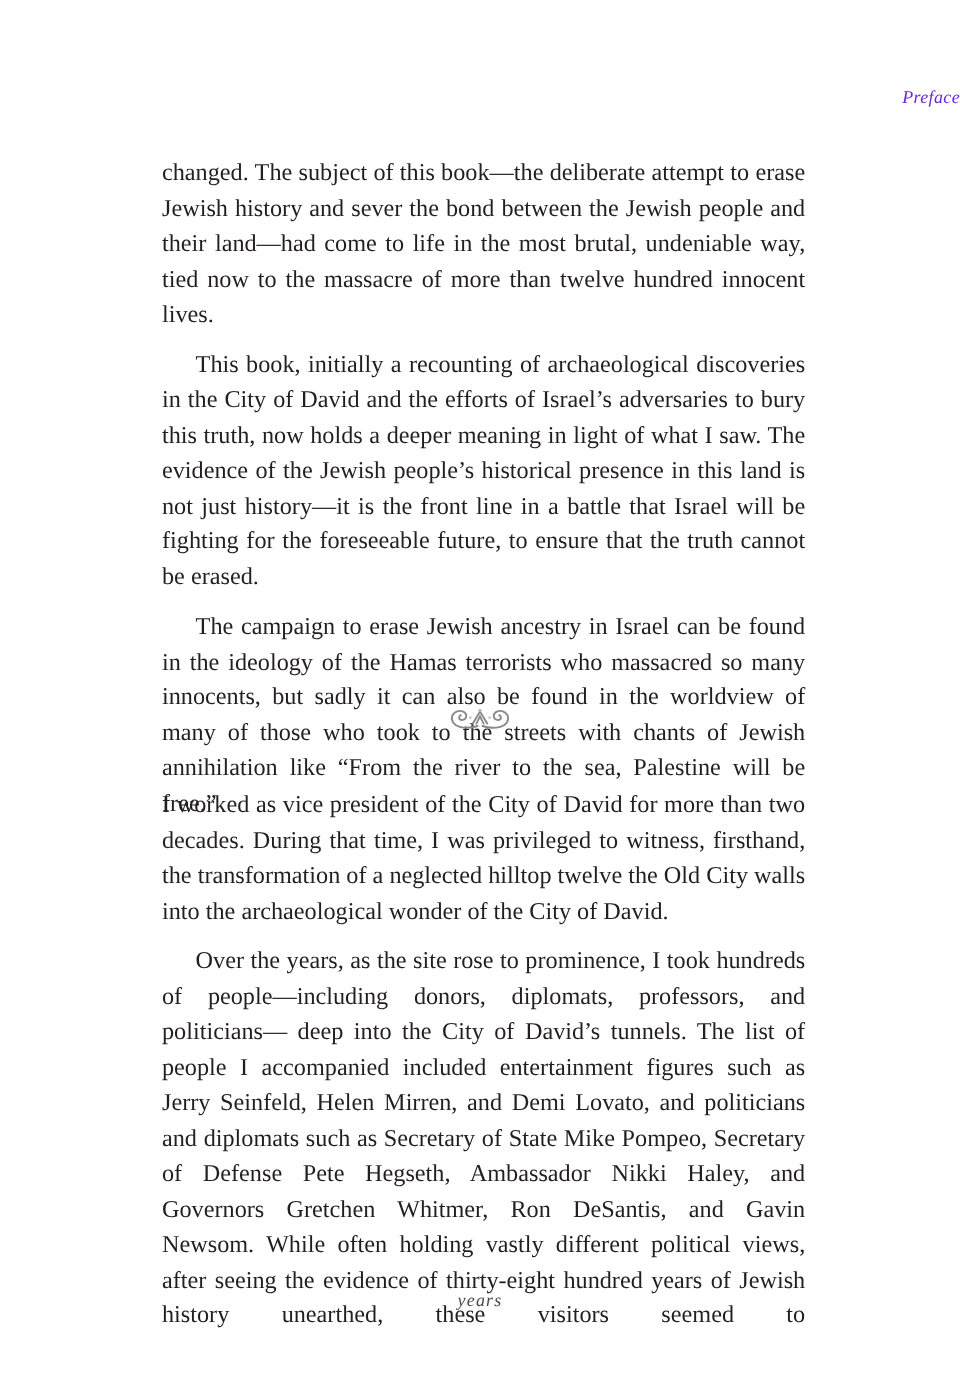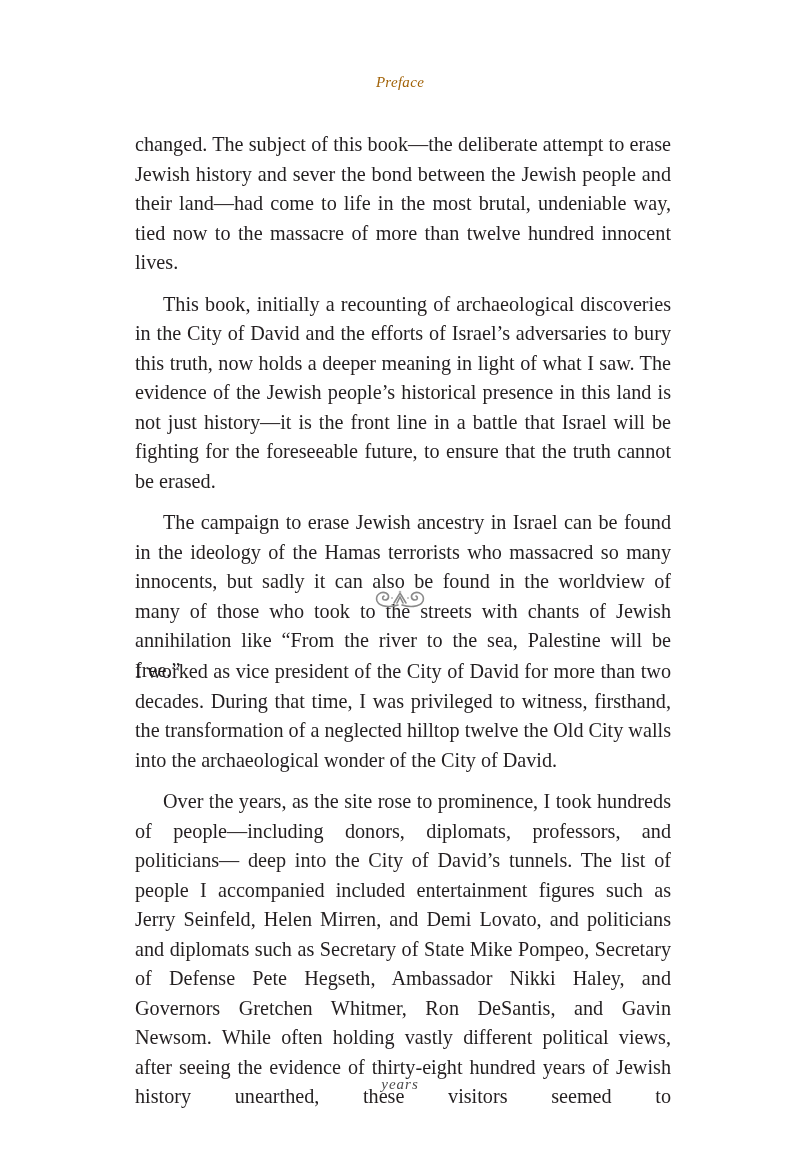--- a/index.html
+++ b/index.html
@@ -13,24 +13,24 @@
       position: relative;
       overflow: hidden;
       color: #231f20;
       font-family: "Liberation Serif", "DejaVu Serif", serif;
     }
     .running-head {
       position: absolute;
       top: 74px;
       left: 0;
       width: 800px;
-      text-align: center;
+      text-align: right;
       font-style: italic;
       font-size: 15px;
-      color: #a16207;
+      color: #6d28d9;
       letter-spacing: 0.3px;
     }
     .text-block {
       position: absolute;
       left: 123px;
       width: 560px;
       font-size: 20.2px;
       line-height: 29.5px;
       text-align: justify;
       hyphens: manual;

